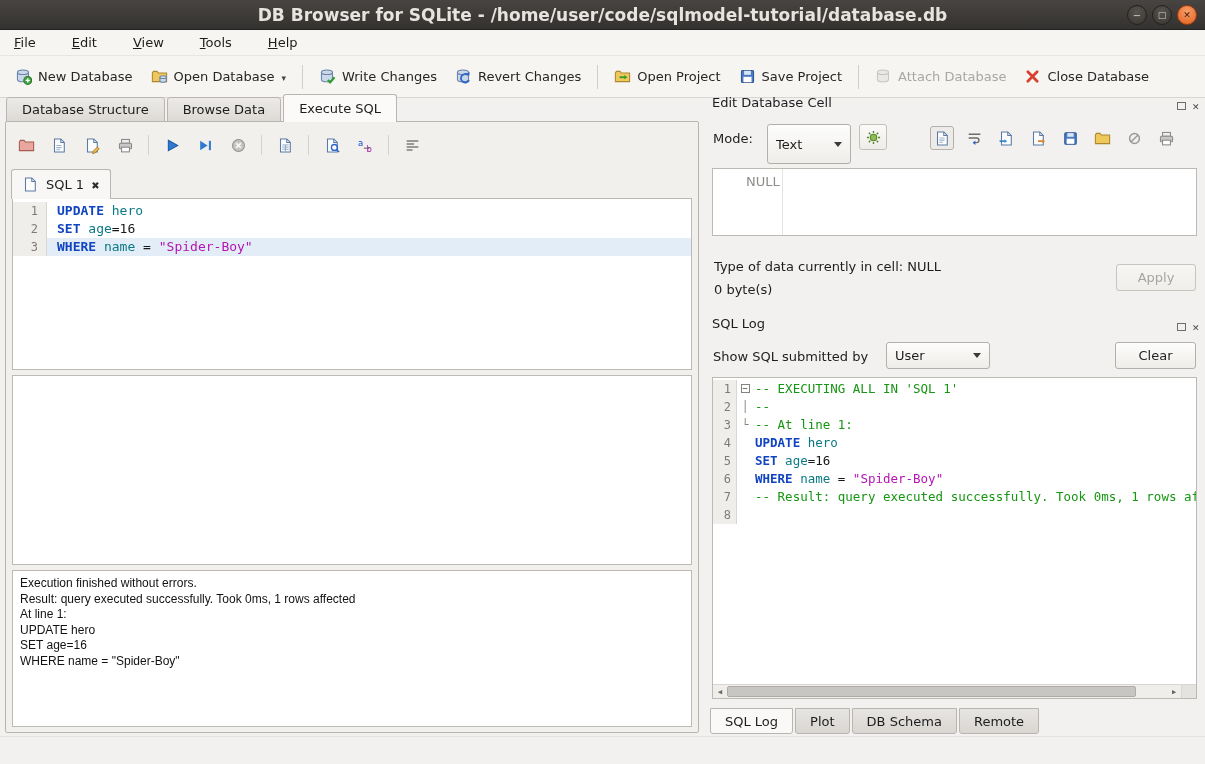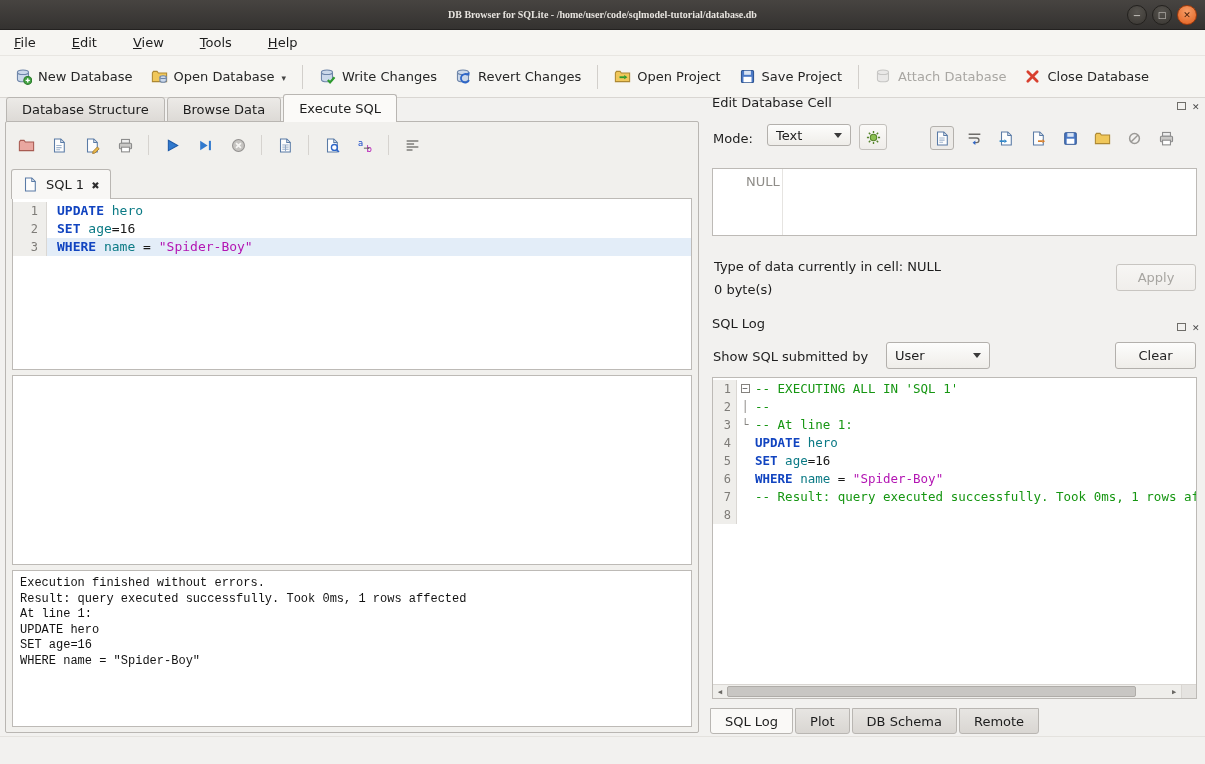--- a/index.html
+++ b/index.html
@@ -4,21 +4,21 @@
 <style>
   *{margin:0;padding:0;box-sizing:border-box;}
   html,body{background:#d8d6d3;}
   #app{position:relative;width:1205px;height:764px;background:#F2F1EF;overflow:hidden;
        font-family:"DejaVu Sans",sans-serif;font-size:13px;color:#1d1d1d;}
 
   
   #titlebar{position:absolute;left:0;top:0;width:1205px;height:30px;
     background:linear-gradient(#474441,#343230);border-bottom:1px solid #232120;
     display:flex;align-items:center;justify-content:center;}
-  #window-title{color:#e7e4df;font-weight:bold;font-size:10px;font-family:Liberation Serif, serif;}
+  #window-title{color:#e7e4df;font-weight:bold;font-size:17px;}
   #winbtns{position:absolute;right:8px;top:5px;display:flex;gap:5px;}
   .winbtn{width:20px;height:20px;border-radius:50%;display:flex;align-items:center;justify-content:center;
     font-size:10px;color:#d2cfc9;background:radial-gradient(circle at 50% 32%,#56534e,#393632);
     border:1px solid #23211e;}
   .winbtn.min::before{content:"−";}
   .winbtn.max::before{content:"□";font-size:9px;}
   .winbtn.close{background:radial-gradient(circle at 50% 30%,#f69d67,#e2601f);border-color:#a03a0b;
     color:#47200b;font-weight:bold;}
   .winbtn.close::before{content:"✕";font-size:9px;}
 
@@ -61,21 +61,21 @@
   #sql-tab{display:flex;align-items:center;gap:7px;padding:0 10px;height:30px;background:#F8F7F5;
     border:1px solid #B9B6B2;border-bottom:none;border-radius:3px 3px 0 0;text-align:right;}
   #sql-tab .close::before{content:"✖";font-size:10px;color:#2e2e2e;}
 
   
   .codebox{position:absolute;background:#fff;border:1px solid #BDBAB6;
     font-family:"DejaVu Sans Mono",monospace;font-size:13px;overflow:hidden;}
   #editor{left:12px;top:198px;width:680px;height:172px;padding-top:3px;}
   #results-grid{position:absolute;left:12px;top:375px;width:680px;height:190px;background:#fff;border:1px solid #BDBAB6;}
   #messages{position:absolute;left:12px;top:570px;width:680px;height:157px;background:#fff;border:1px solid #BDBAB6;
-    font-family:Liberation Mono, monospace;font-size:12px;line-height:15.5px;padding:5px 7px;color:#121212;}
+    font-family:Liberation Sans, sans-serif;font-size:12px;line-height:15.5px;padding:5px 7px;color:#121212;}
   .code-line{display:flex;height:18px;line-height:18px;white-space:pre;}
   .ln{flex:none;background:#EFEEEB;border-right:1px solid #DAD7D3;color:#7E7C78;
     text-align:right;font-size:12px;}
   #editor .ln{width:34px;padding-right:8px;}
   #log-lines .ln{width:24px;padding-right:5px;}
   .lt{flex:1;padding-left:10px;}
   #log-lines .lt{padding-left:2px;}
   .code-line.current .lt{background:#E3EDF8;}
   .fold{flex:none;width:16px;text-align:center;color:#85837F;font-size:11px;}
   .foldbox{display:inline-block;width:9px;height:9px;border:1px solid #85837F;background:#fff;
@@ -90,21 +90,21 @@
   .dock-title{position:absolute;font-size:13px;color:#1d1d1d;}
   #dock1-title{left:712px;top:95px;}
   #dock2-title{left:712px;top:316px;}
   .dock-icons{position:absolute;display:flex;gap:6px;align-items:center;}
   #dock1-icons{left:1177px;top:98px;}
   #dock2-icons{left:1177px;top:319px;}
   .float-icon{width:9px;height:8px;border:1px solid #6F6D69;display:inline-block;background:#F2F1EF;}
   .close-mini::before{content:"✕";font-size:9px;color:#4A4A4A;}
 
   #mode-label{position:absolute;left:713px;top:131px;}
-  .combo{position:absolute;height:22px;display:flex;align-items:center;justify-content:space-between;
+  .combo{position:absolute;height:40px;display:flex;align-items:center;justify-content:space-between;
     padding:0 8px;background:linear-gradient(#FDFDFC,#EFEDE9);border:1px solid #B3B0AC;border-radius:3px;}
   .combo-arrow{width:0;height:0;border-left:4px solid transparent;border-right:4px solid transparent;
     border-top:5px solid #3A3A3A;margin-left:8px;}
   #mode-combo{left:767px;top:124px;width:84px;}
   #mode-extra{position:absolute;left:859px;top:124px;width:28px;height:26px;display:flex;align-items:center;
     justify-content:center;border:1px solid #C3C0BC;border-radius:3px;background:linear-gradient(#FBFAF8,#EFEDEA);}
   #cell-toolbar{position:absolute;left:930px;top:125px;height:26px;display:flex;gap:8px;align-items:center;}
 
   #cell-editor{position:absolute;left:712px;top:168px;width:485px;height:68px;background:#fff;border:1px solid #BDBAB6;}
   #cell-null{position:absolute;left:7px;top:5px;color:#8F8D89;font-size:13px;margin-left:26px;}

